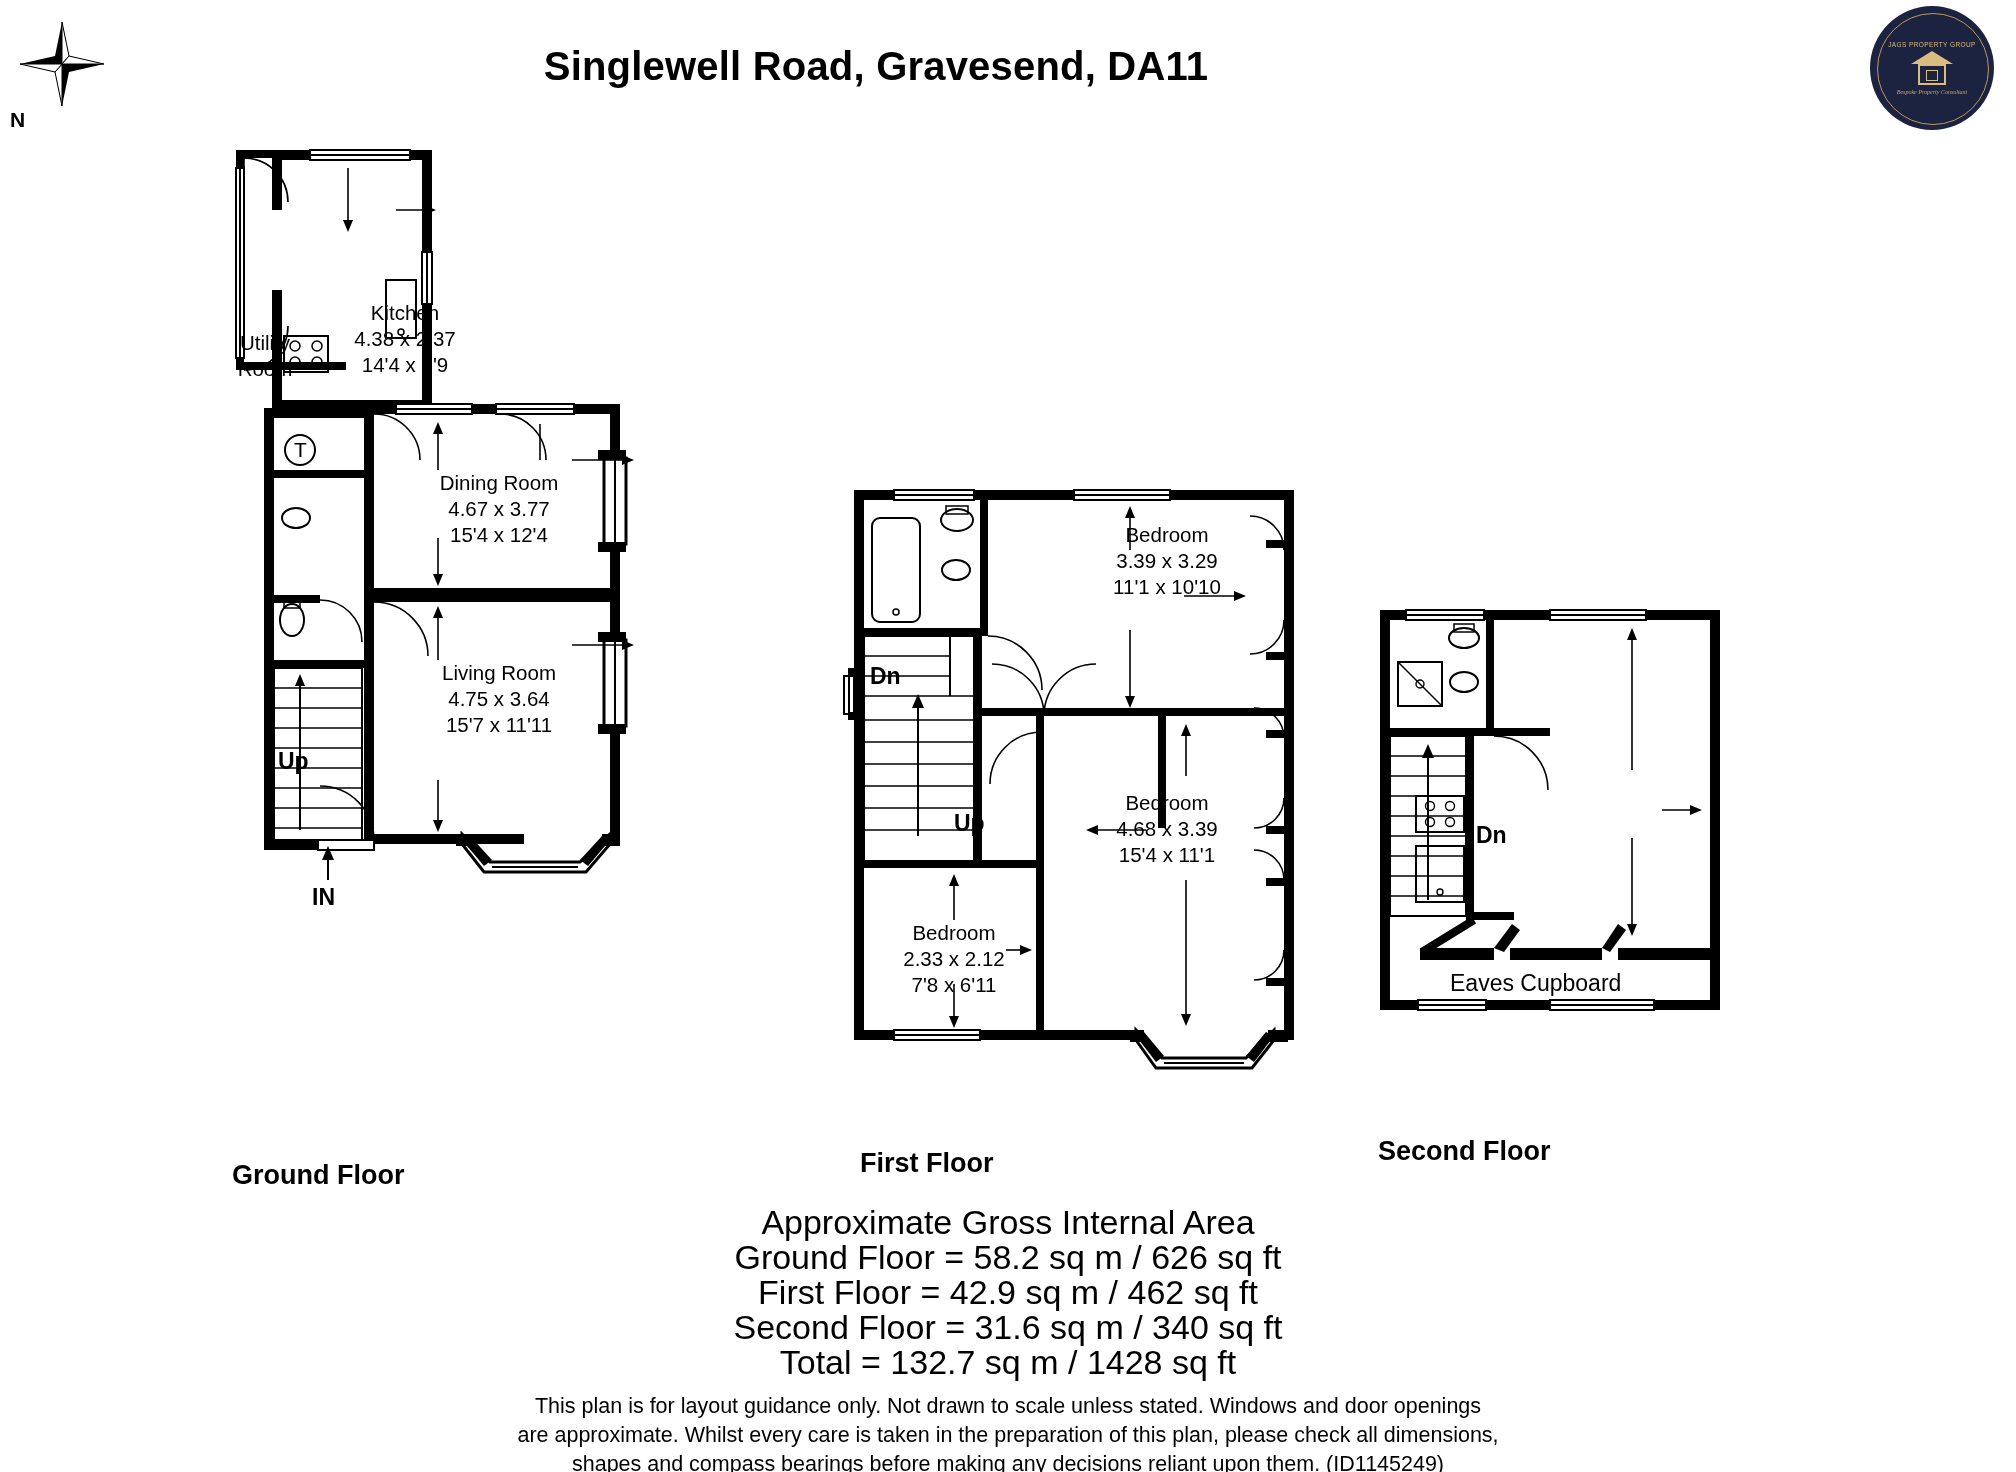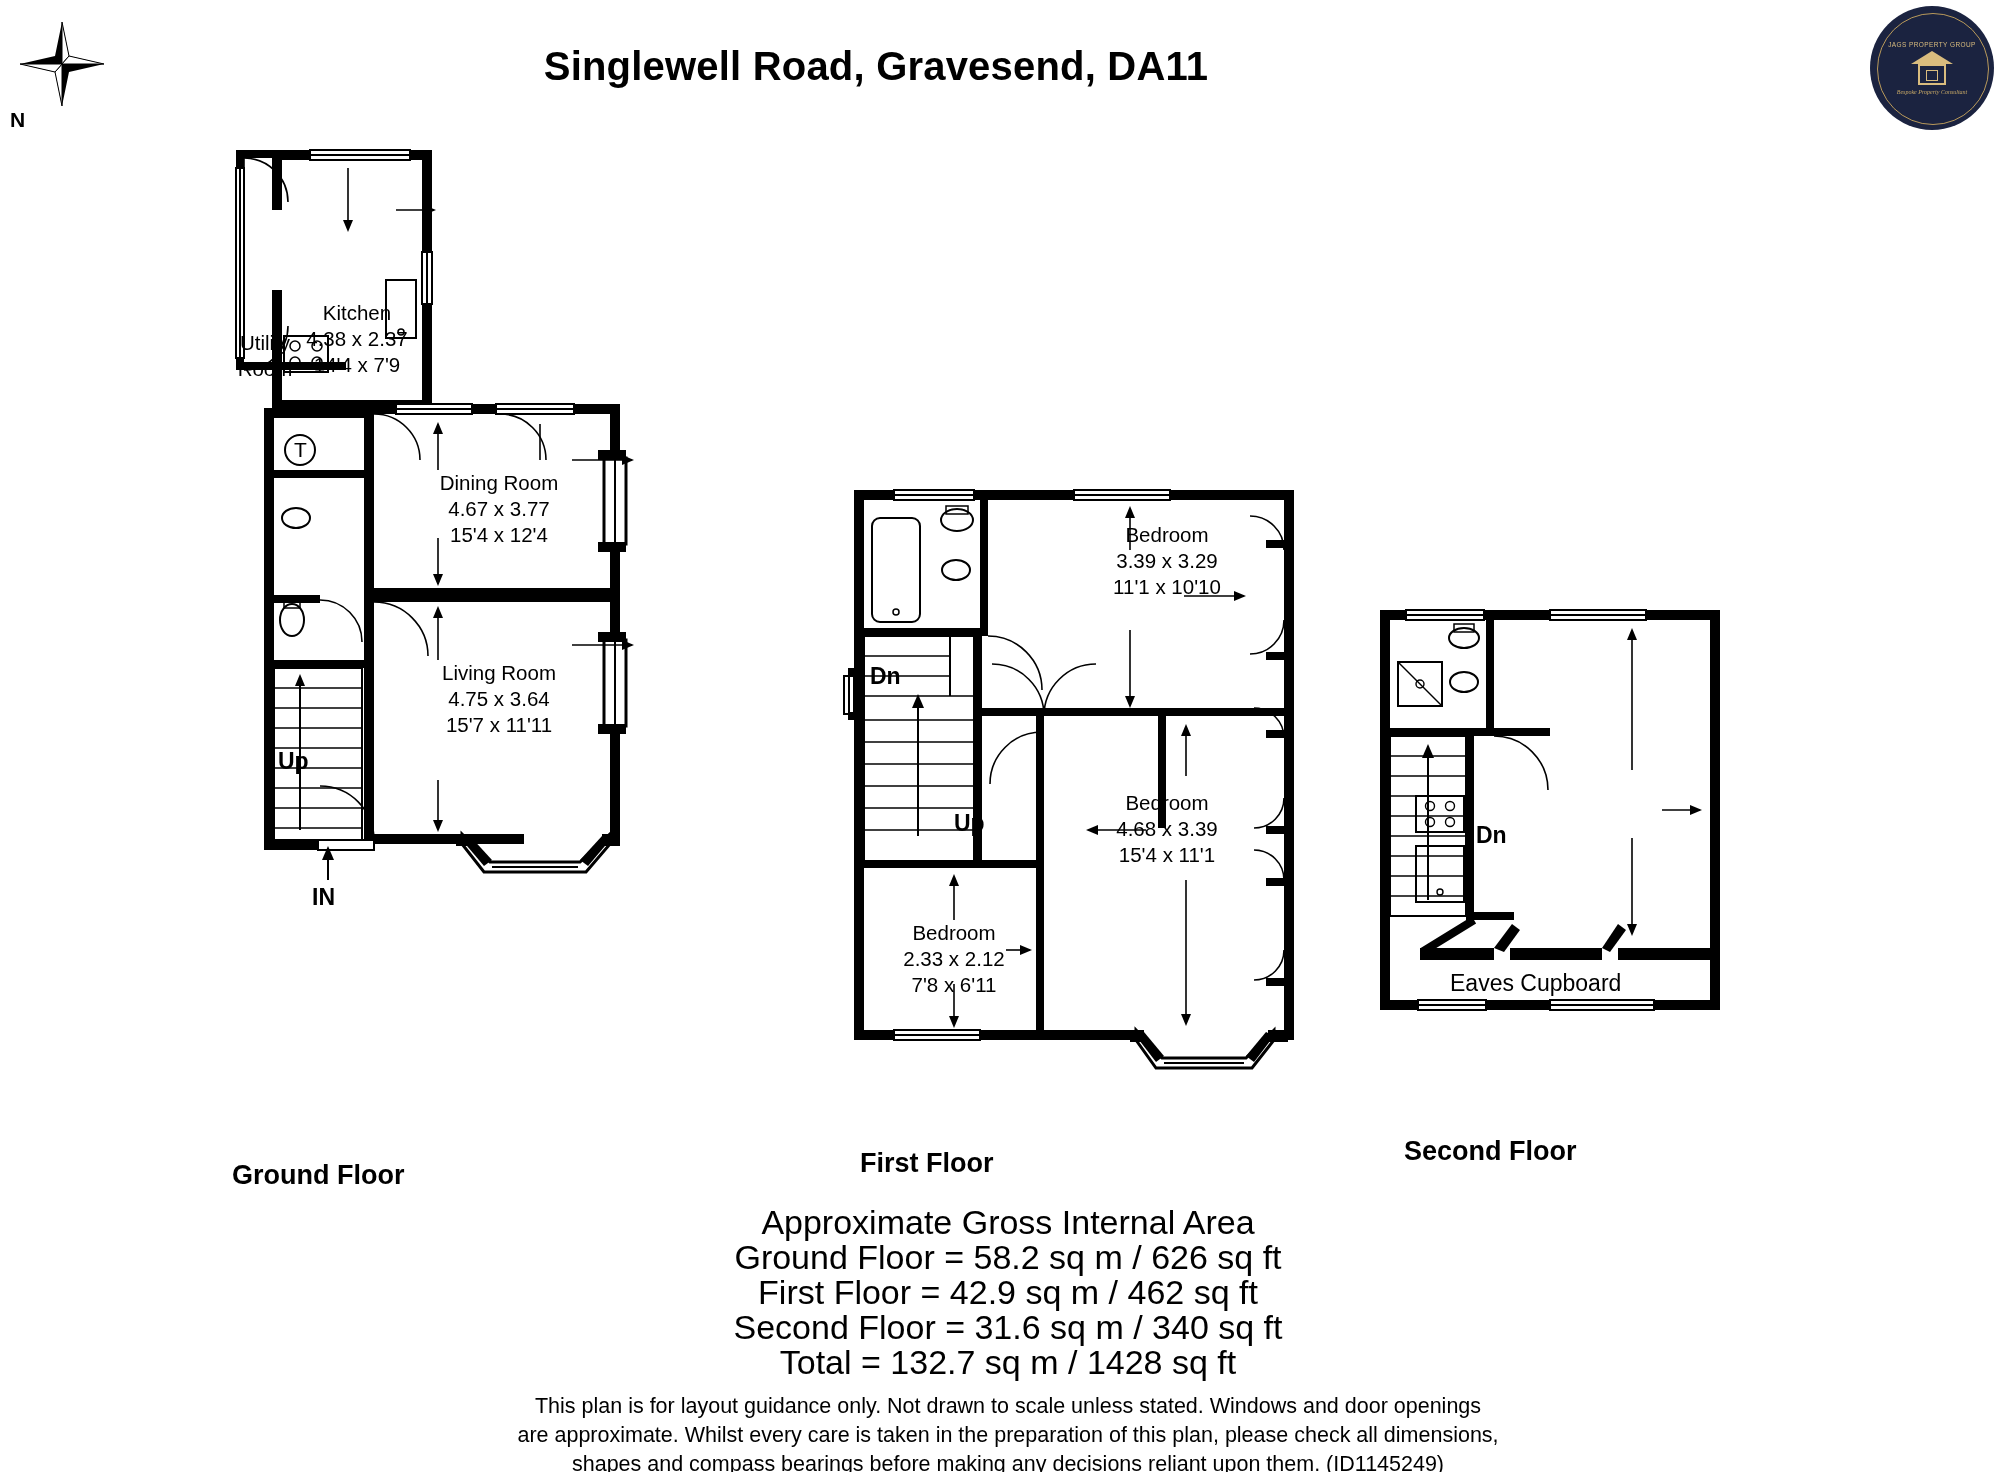--- a/index.html
+++ b/index.html
@@ -310,21 +310,21 @@
 
       <line x1="128" y1="740" x2="128" y2="712" stroke="#000" stroke-width="2"></line>
       <polygon points="128,706 122,720 134,720" fill="#000"></polygon>
     </svg>
 
     <div class="room-label" style="left:10px; top:190px; width:110px;">
       <div class="rl-name">Utility</div>
       <div class="rl-name">Room</div>
     </div>
 
-    <div class="room-label" style="left:72px; top:160px; width:170px;">
+    <div class="room-label" style="left:72px; top:160px; width:170px;padding-left:48px;">
       <div class="rl-name">Kitchen</div>
       <div>4.38 x 2.37</div>
       <div>14'4 x 7'9</div>
     </div>
 
     <div class="room-label" style="left:206px; top:330px; width:186px;">
       <div class="rl-name">Dining Room</div>
       <div>4.67 x 3.77</div>
       <div>15'4 x 12'4</div>
     </div>
@@ -543,21 +543,21 @@
       <polygon points="272,28 267,40 277,40" fill="#000"></polygon>
       <polygon points="272,336 267,324 277,324" fill="#000"></polygon>
       <polygon points="342,210 330,205 330,215" fill="#000"></polygon>
     </svg>
 
 
     <div class="small-lbl" style="left:116px; top:222px; font-weight:bold;">Dn</div>
     <div class="small-lbl" style="left:90px; top:370px;text-align:right;">Eaves Cupboard</div>
   </div>
 
-  <div class="floor-title" style="left:1378px; top:1136px;margin-left:26px;">Second Floor</div>
+  <div class="floor-title" style="left:1378px; top:1136px;">Second Floor</div>
 
   <div class="footer">
     <div class="area-line">Approximate Gross Internal Area</div>
     <div class="area-line">Ground Floor = 58.2 sq m / 626 sq ft</div>
     <div class="area-line">First Floor = 42.9 sq m / 462 sq ft</div>
     <div class="area-line">Second Floor = 31.6 sq m / 340 sq ft</div>
     <div class="area-line">Total = 132.7 sq m / 1428 sq ft</div>
     <div class="disclaimer">
       <div>This plan is for layout guidance only. Not drawn to scale unless stated. Windows and door openings</div>
       <div>are approximate. Whilst every care is taken in the preparation of this plan, please check all dimensions,</div>

